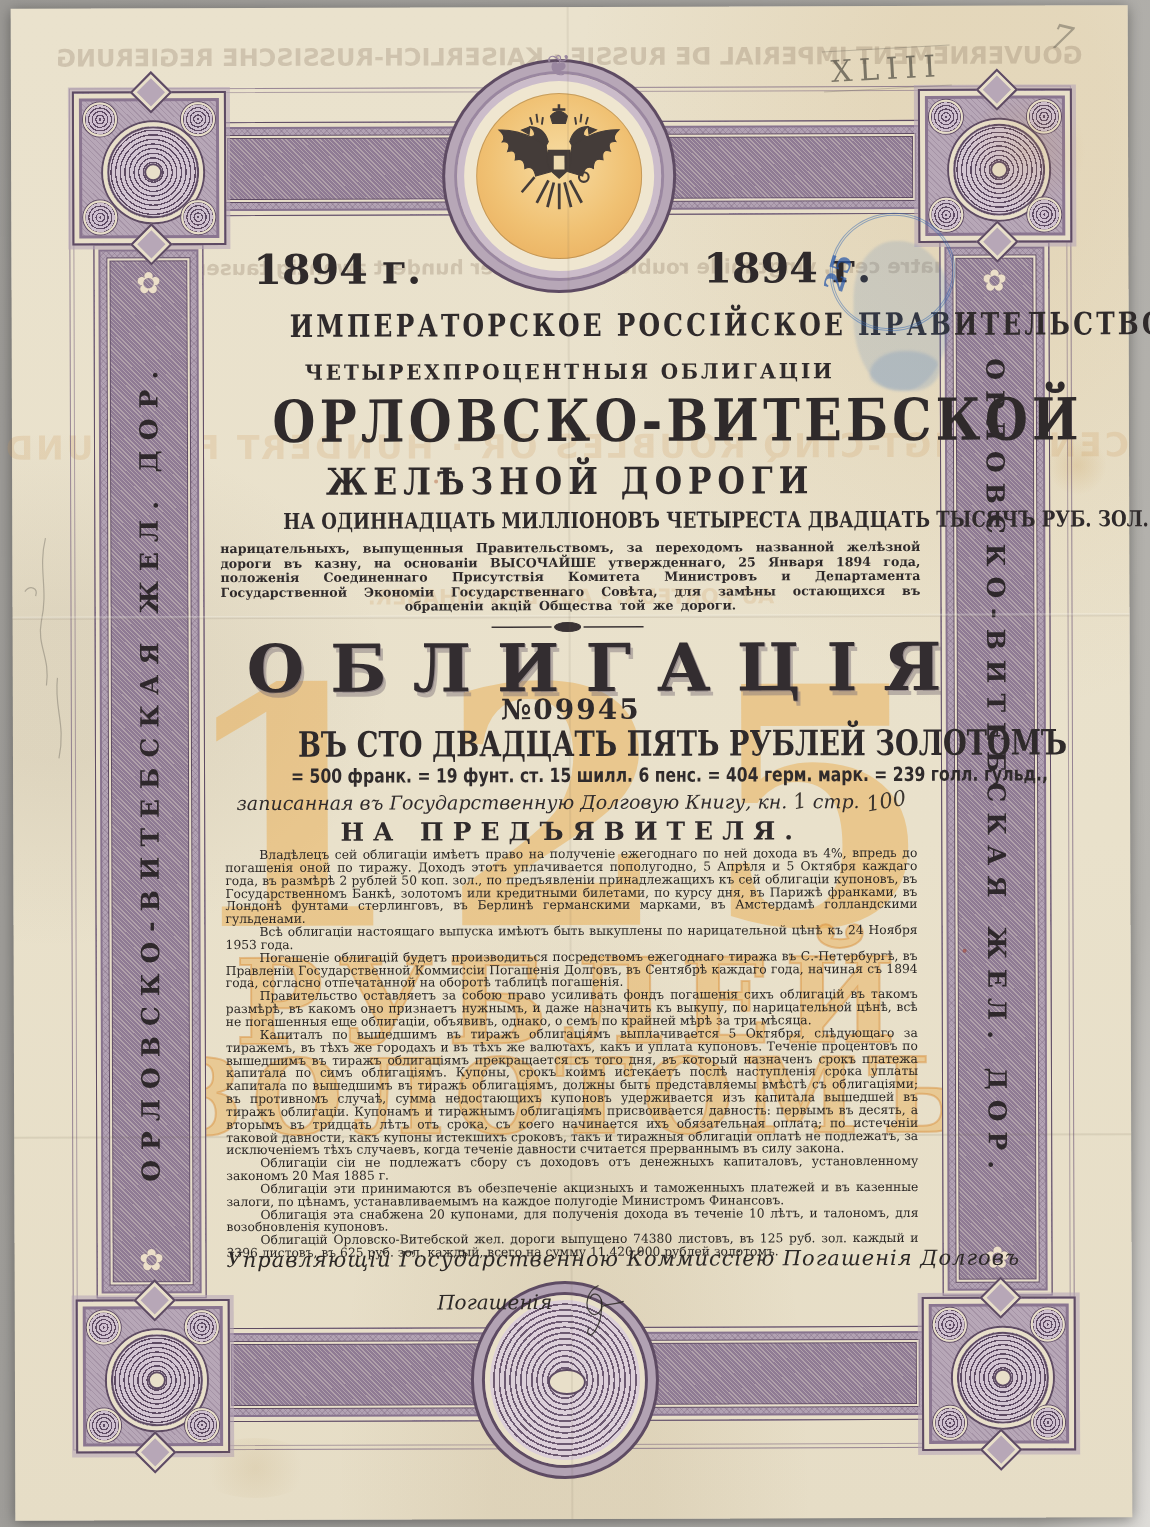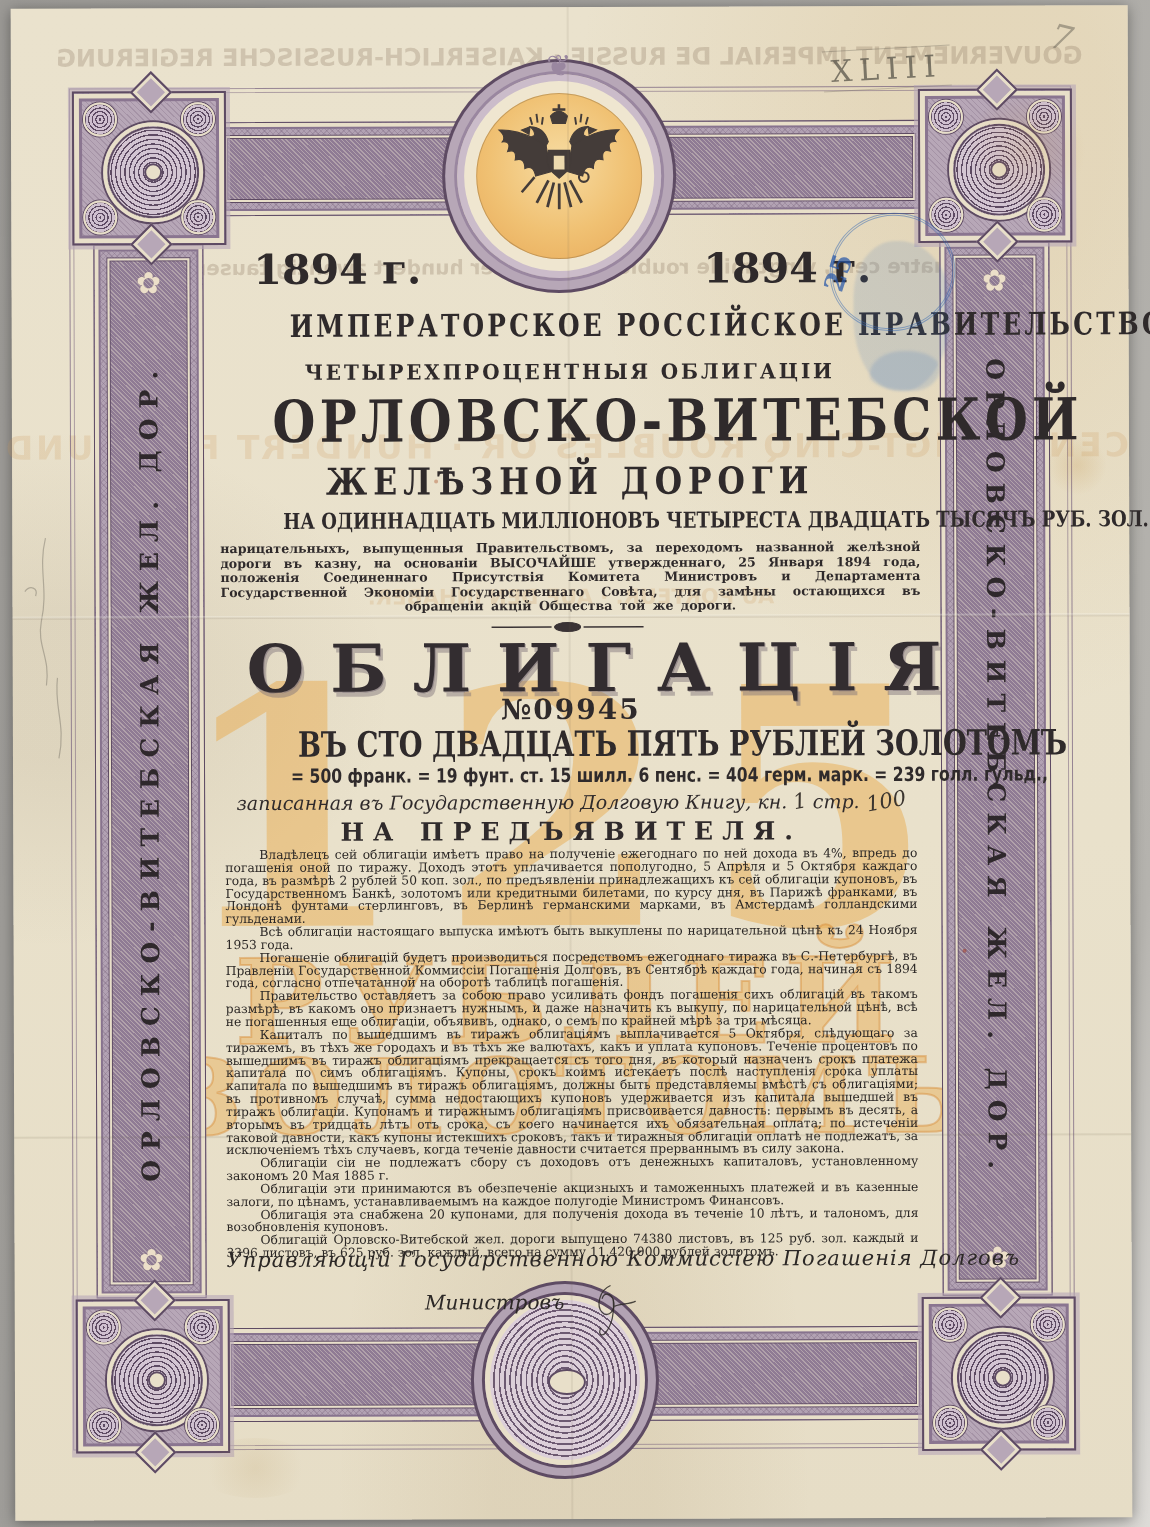--- a/index.html
+++ b/index.html
@@ -272,21 +272,21 @@
 
     <div class="sigrow">
       <span class="t">Управляющій Государственною Коммиссіею Погашенія Долговъ</span>
       <svg class="sig" width="180" height="58" viewBox="0 0 190 64" style="margin:-8px 0 0 6px;">
         <path d="M6,40 C10,22 20,16 18,30 C16,42 24,26 30,30 C34,33 32,42 40,34 C46,28 52,30 50,38 M58,36 C62,24 72,22 70,32 C68,42 78,30 86,32 C96,34 106,30 116,26"></path>
         <path d="M118,30 C128,20 140,18 146,24 C152,30 146,38 132,40 C116,42 108,46 120,48 C140,50 162,42 176,34"></path>
         <path d="M20,52 C60,46 130,42 170,44"></path>
       </svg>
     </div>
     <div class="acctrow">
-      <span class="t">Министровъ</span>
+      <span class="t">Погашенія</span>
       <svg class="sig" width="66" height="66" viewBox="0 0 84 84" style="margin-top:-12px;">
         <path d="M40,10 C26,16 22,36 30,44 C38,52 48,40 44,28 C41,19 32,18 30,26"></path>
         <path d="M44,28 C46,44 42,60 34,70 C30,75 24,72 28,64"></path>
         <path d="M46,36 C54,32 64,34 72,30"></path>
       </svg>
     </div>
 
     <div class="stamp">
       <div class="ring"></div>
       <div class="blob"></div>

